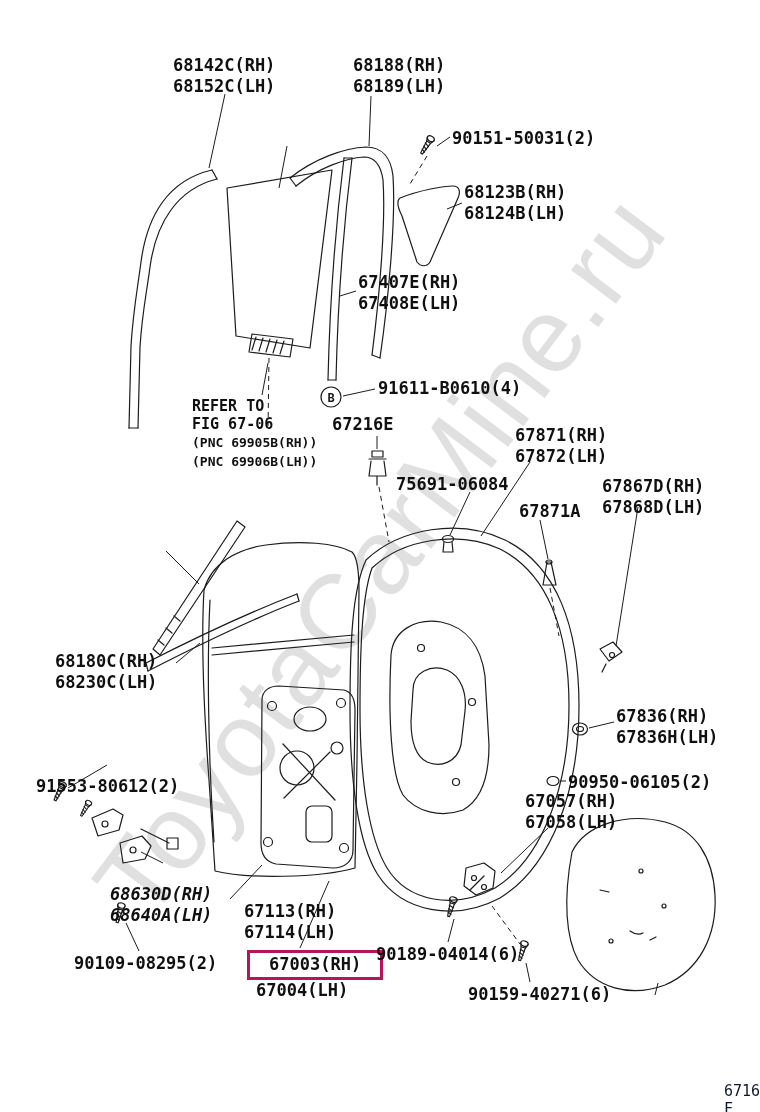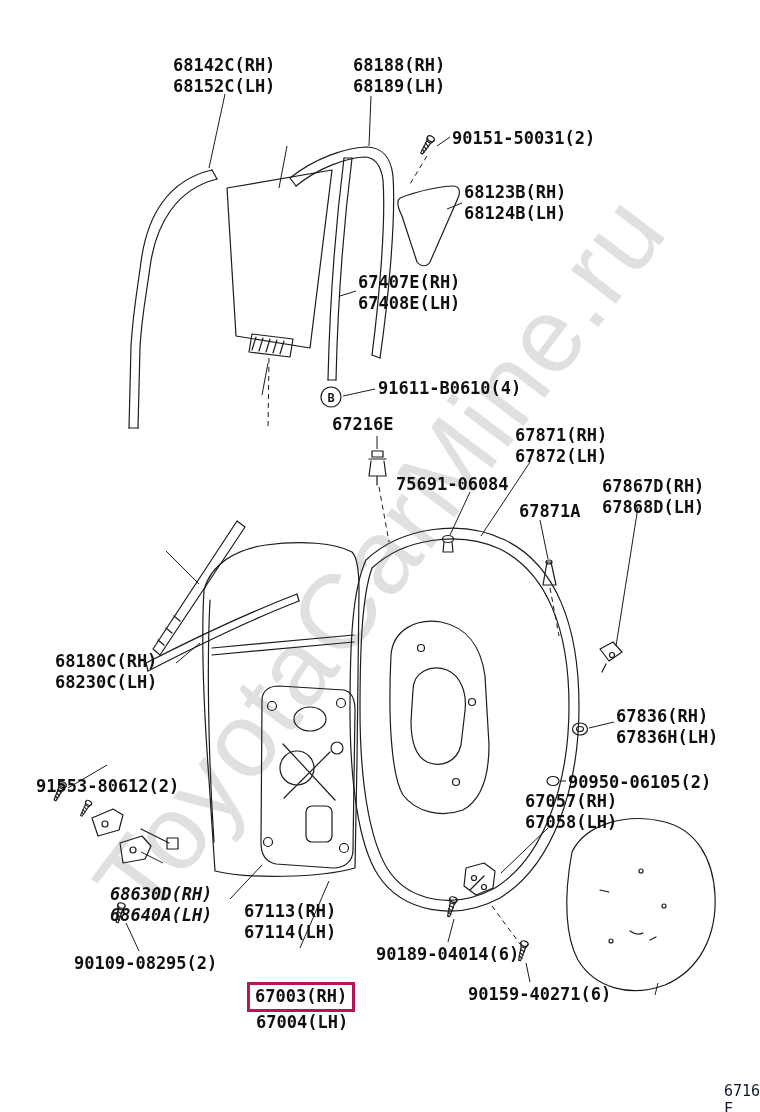--- a/index.html
+++ b/index.html
@@ -21,21 +21,21 @@
   .glyph-letter{fill:#1c1c1c;stroke:none;font:bold 12px "DejaVu Sans Mono",monospace;text-anchor:middle;}
   .labels-layer{position:absolute;left:0;top:0;width:100%;height:100%;}
   .part-label{
     position:absolute;font:bold 17px/21px "DejaVu Sans Mono",monospace;
     color:#101010;white-space:nowrap;
   }
   .part-label.note{font:bold 15px/18px "DejaVu Sans Mono",monospace;}
   .part-label.note .label-line.small span{font-size:13px;}
   .hl-box{
     display:inline-block;border:3px solid var(--hl,#b81457);
-    padding:1px 5px 2px;margin-left:-9px;margin-top:32px;
+    padding:1px 19px 2px;margin-left:-9px;
   }
   .diagram-code{
     position:absolute;left:724px;top:1082px;
     font:15px "DejaVu Sans Mono",monospace;color:#0f172a;
   }
 </style>
 </head>
 <body>
 
 <div class="canvas">
@@ -240,20 +240,26 @@
         <div class="label-line"><span>68123B(RH)</span></div>
         <div class="label-line"><span>68124B(LH)</span></div>
       </div>
       <div class="part-label" style="left: 358px; top: 272px;">
         <div class="label-line"><span>67407E(RH)</span></div>
         <div class="label-line"><span>67408E(LH)</span></div>
       </div>
       <div class="part-label" style="left: 378px; top: 378px;">
         <div class="label-line"><span>91611-B0610(4)</span></div>
       </div>
+      <div class="part-label note" style="left: 192px; top: 397px;">
+        <div class="label-line"><span>REFER TO</span></div>
+        <div class="label-line"><span>FIG 67-06</span></div>
+        <div class="label-line small"><span>(PNC 69905B(RH))</span></div>
+        <div class="label-line small"><span>(PNC 69906B(LH))</span></div>
+      </div>
       <div class="part-label" style="left: 332px; top: 414px;">
         <div class="label-line"><span>67216E</span></div>
       </div>
       <div class="part-label" style="left: 396px; top: 474px;">
         <div class="label-line"><span>75691-06084</span></div>
       </div>
       <div class="part-label" style="left: 515px; top: 425px;">
         <div class="label-line"><span>67871(RH)</span></div>
         <div class="label-line"><span>67872(LH)</span></div>
       </div>

